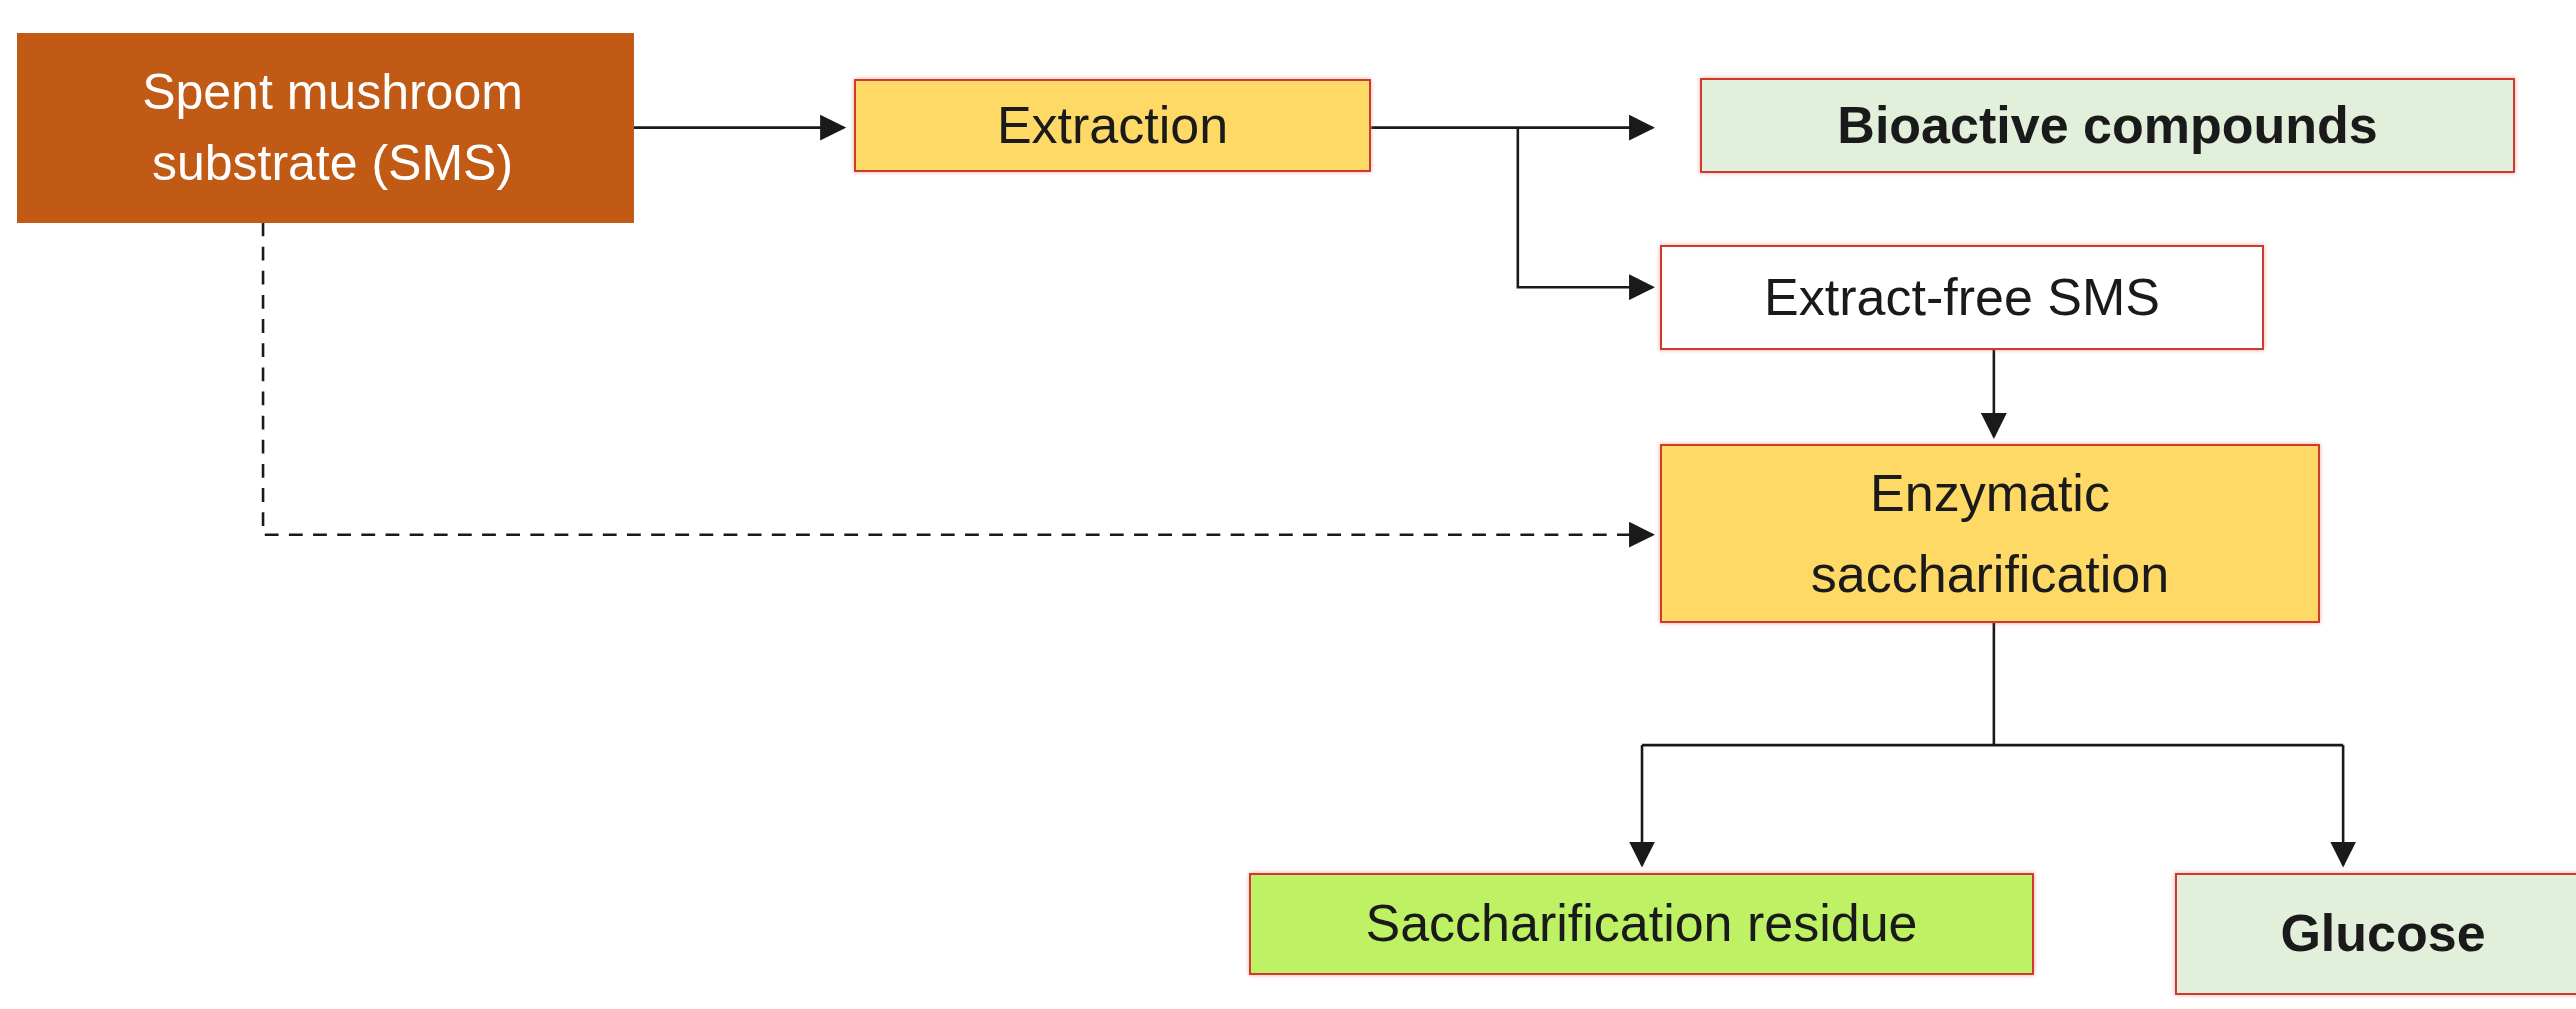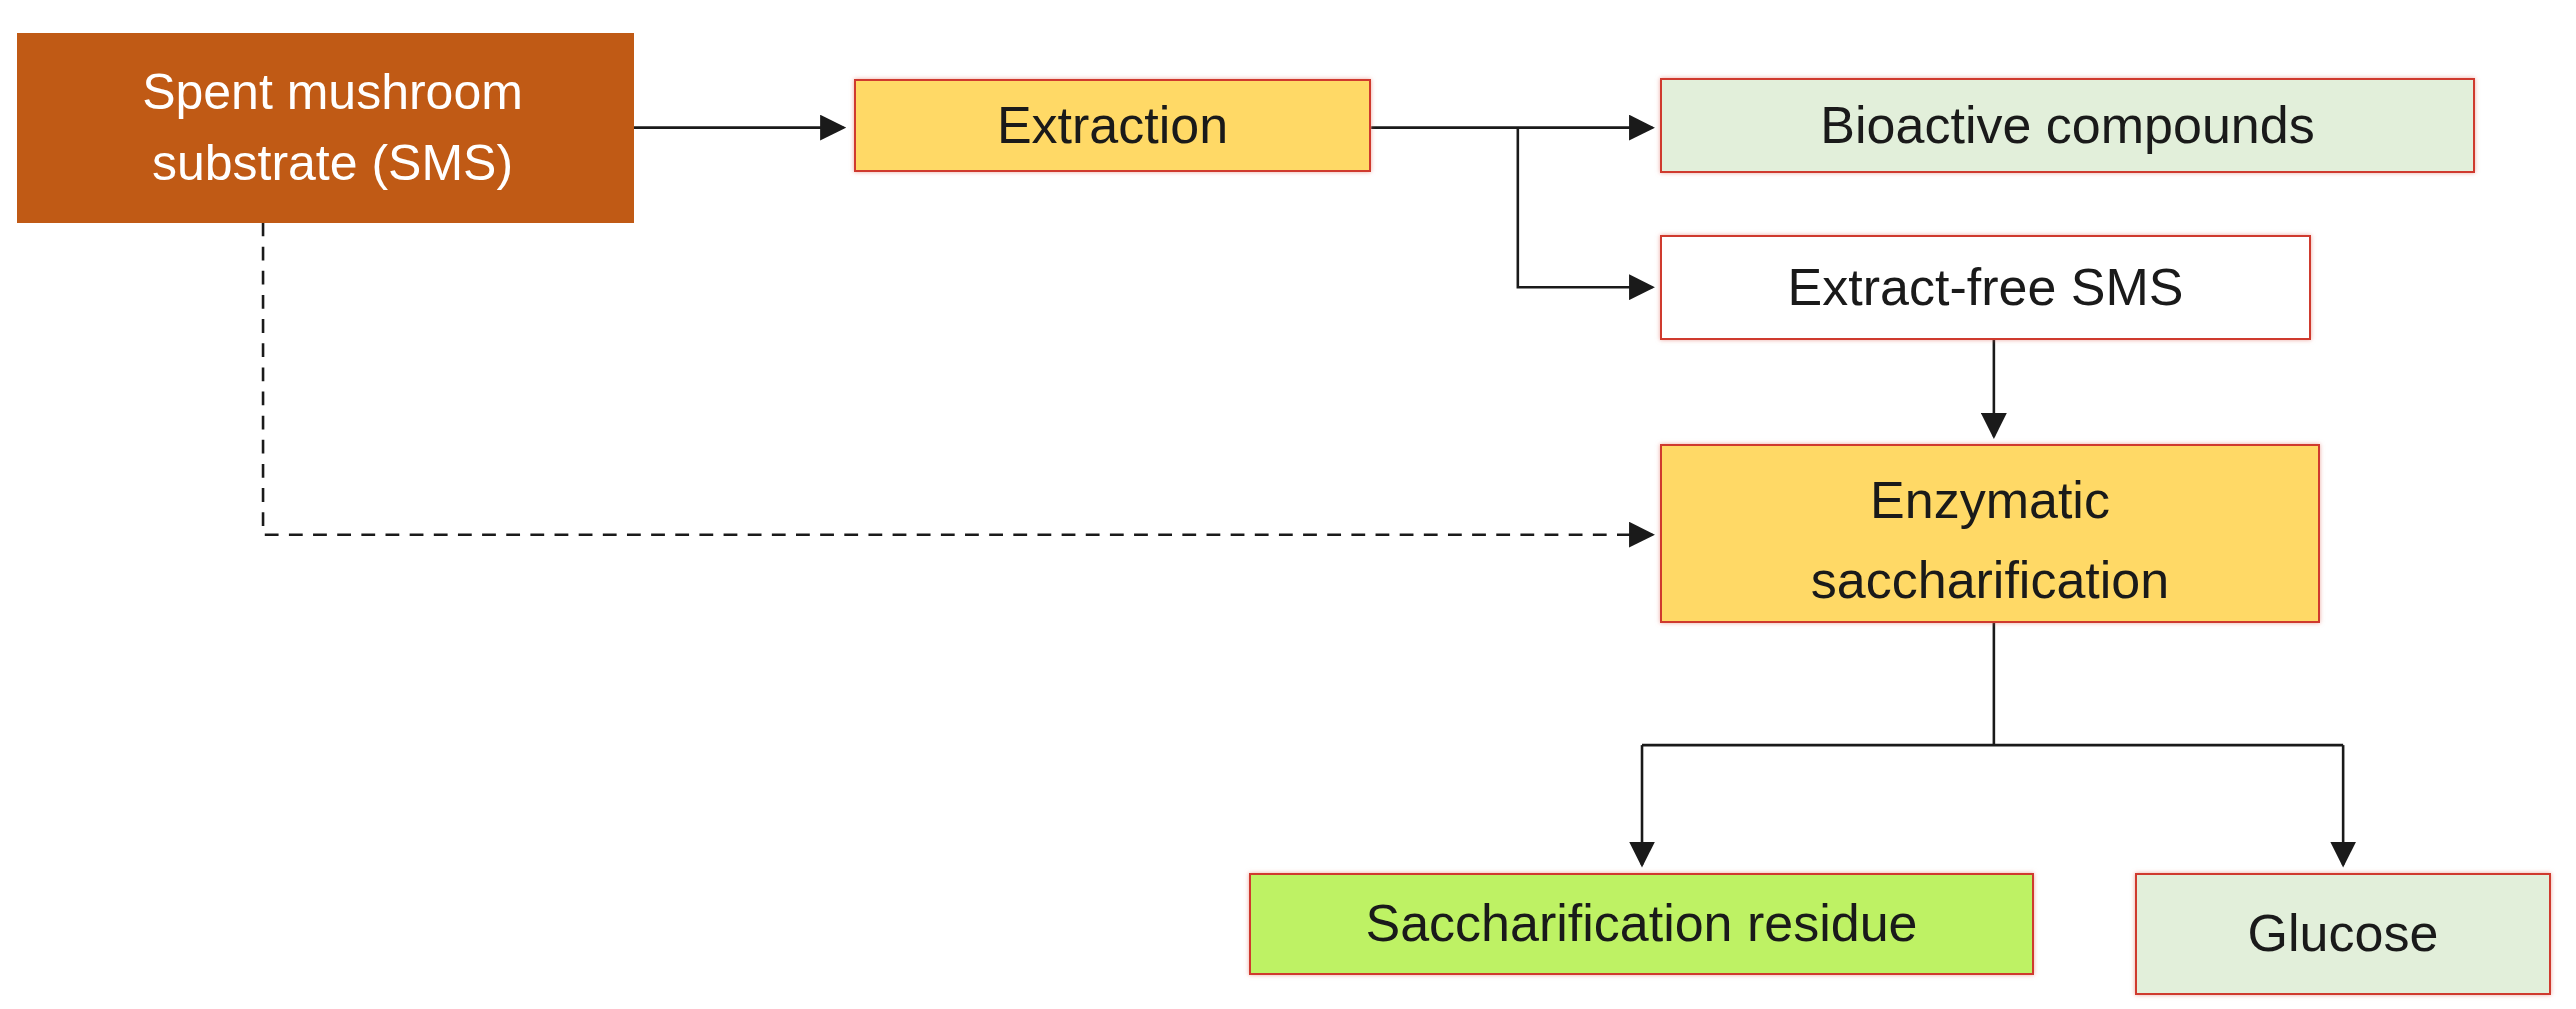--- a/index.html
+++ b/index.html
@@ -18,27 +18,27 @@
     box-sizing:border-box;
     color:#1a1a1a;
     font-size:52px;
     line-height:1.42;
     white-space:pre-line;
   }
   .bordered{
     border:2.6px solid #cf3a2e;
     box-shadow:0 0 4.3px rgba(222,96,84,.55);
   }
-  .bold{font-weight:400;}
+  .bold{font-weight:700;margin-left:40px;}
   
   .n-sms        {left:17px;  top:33px;   width:617px; height:190px; color:#ffffff; font-size:50px;padding-left:14px;}
   .n-extraction {left:854px; top:79px;   width:517px; height:93px;}
   .n-bioactive  {left:1660px;top:78px;   width:815px; height:95px;}
-  .n-extractfree{left:1660px;top:235px;  width:651px; height:105px;}
-  .n-enzymatic  {left:1660px;top:444px;  width:660px; height:179px; line-height:1.55;align-items:flex-end;}
+  .n-extractfree{left:1660px;top:245px;  width:604px; height:105px;}
+  .n-enzymatic  {left:1660px;top:444px;  width:660px; height:179px; line-height:1.55;}
   .n-residue    {left:1249px;top:873px; width:785px; height:102px;}
   .n-glucose    {left:2135px;top:873px; width:416px; height:122px;}
   .edge{stroke:#1a1a1a;stroke-width:3;fill:none;}
   .edge.dashed{stroke-dasharray:16 12;}
 </style>
 </head>
 <body>
 
 <div id="canvas">
 

